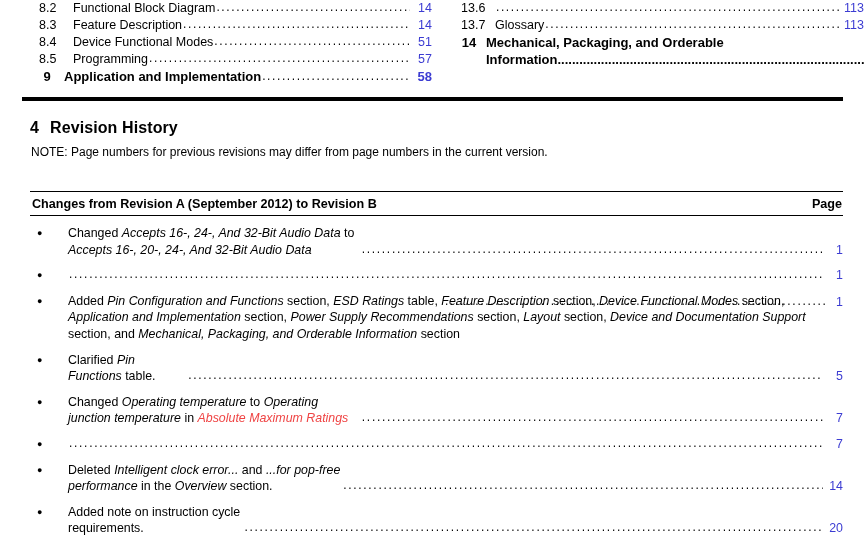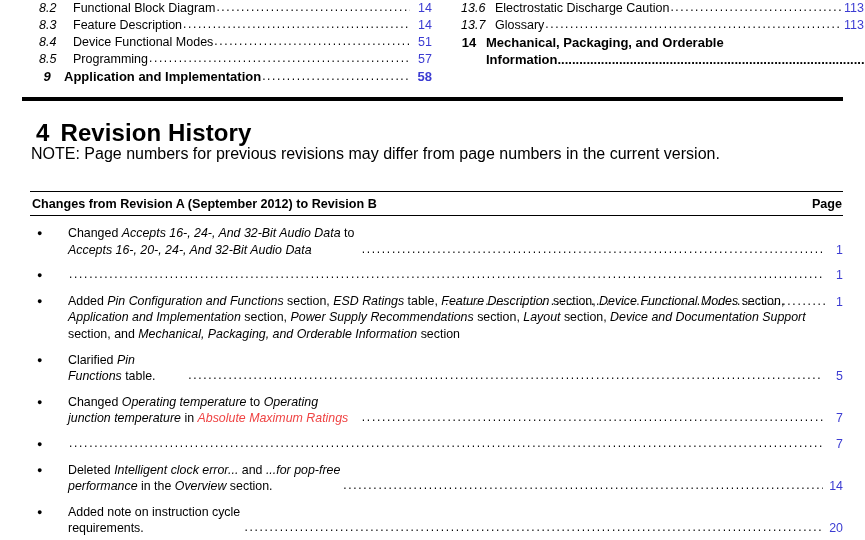--- a/index.html
+++ b/index.html
@@ -42,21 +42,20 @@
     display: flex;
     align-items: baseline;
     font-size: 12.5px;
     line-height: 17px;
     white-space: nowrap;
   }
   .toc-row .num {
     width: 34px;
     flex: 0 0 34px;
     text-align: left;
-    font-style: italic;
   }
   .toc-row.sub .num { padding-left: 9px; width: 34px; flex:0 0 34px; }
   .toc-row.major {
     font-weight: bold;
     font-size: 13px;
   }
   .toc-row.major .num {
     width: 34px;
     flex: 0 0 34px;
     text-align: center;
@@ -102,31 +101,30 @@
     width: 821px;
     height: 4px;
     background: #000000;
   }
 
   
   .rev-heading {
     position: absolute;
     left: 30px;
     top: 119px;
-    font-size: 24px;
+    font-size: 16px;
     font-weight: bold;
     letter-spacing: 0.1px;
-    margin-left: 6px;
   }
   .rev-heading .hnum { margin-right: 11px; }
   .rev-note {
     position: absolute;
     left: 31px;
     top: 145px;
-    font-size: 16px;
+    font-size: 12px;
   }
 
   
   .chg-table {
     position: absolute;
     left: 30px;
     top: 180px;
     width: 813px;
   }
   .chg-header {
@@ -240,21 +238,20 @@
         <span class="leader">.......................................................................................................................................................................</span>
         <span class="pg">58</span>
       </div>
 
     </div>
 
     <div class="toc-col right">
 
       <div class="toc-row sub">
         <span class="num">13.6</span>
-        <span class="label">Electrostatic Discharge Caution</span>
         <span class="leader">.......................................................................................................................................................................</span>
         <span class="pg">113</span>
       </div>
 
       <div class="toc-row sub">
         <span class="num">13.7</span>
         <span class="label">Glossary</span>
         <span class="leader">.......................................................................................................................................................................</span>
         <span class="pg">113</span>
       </div>

